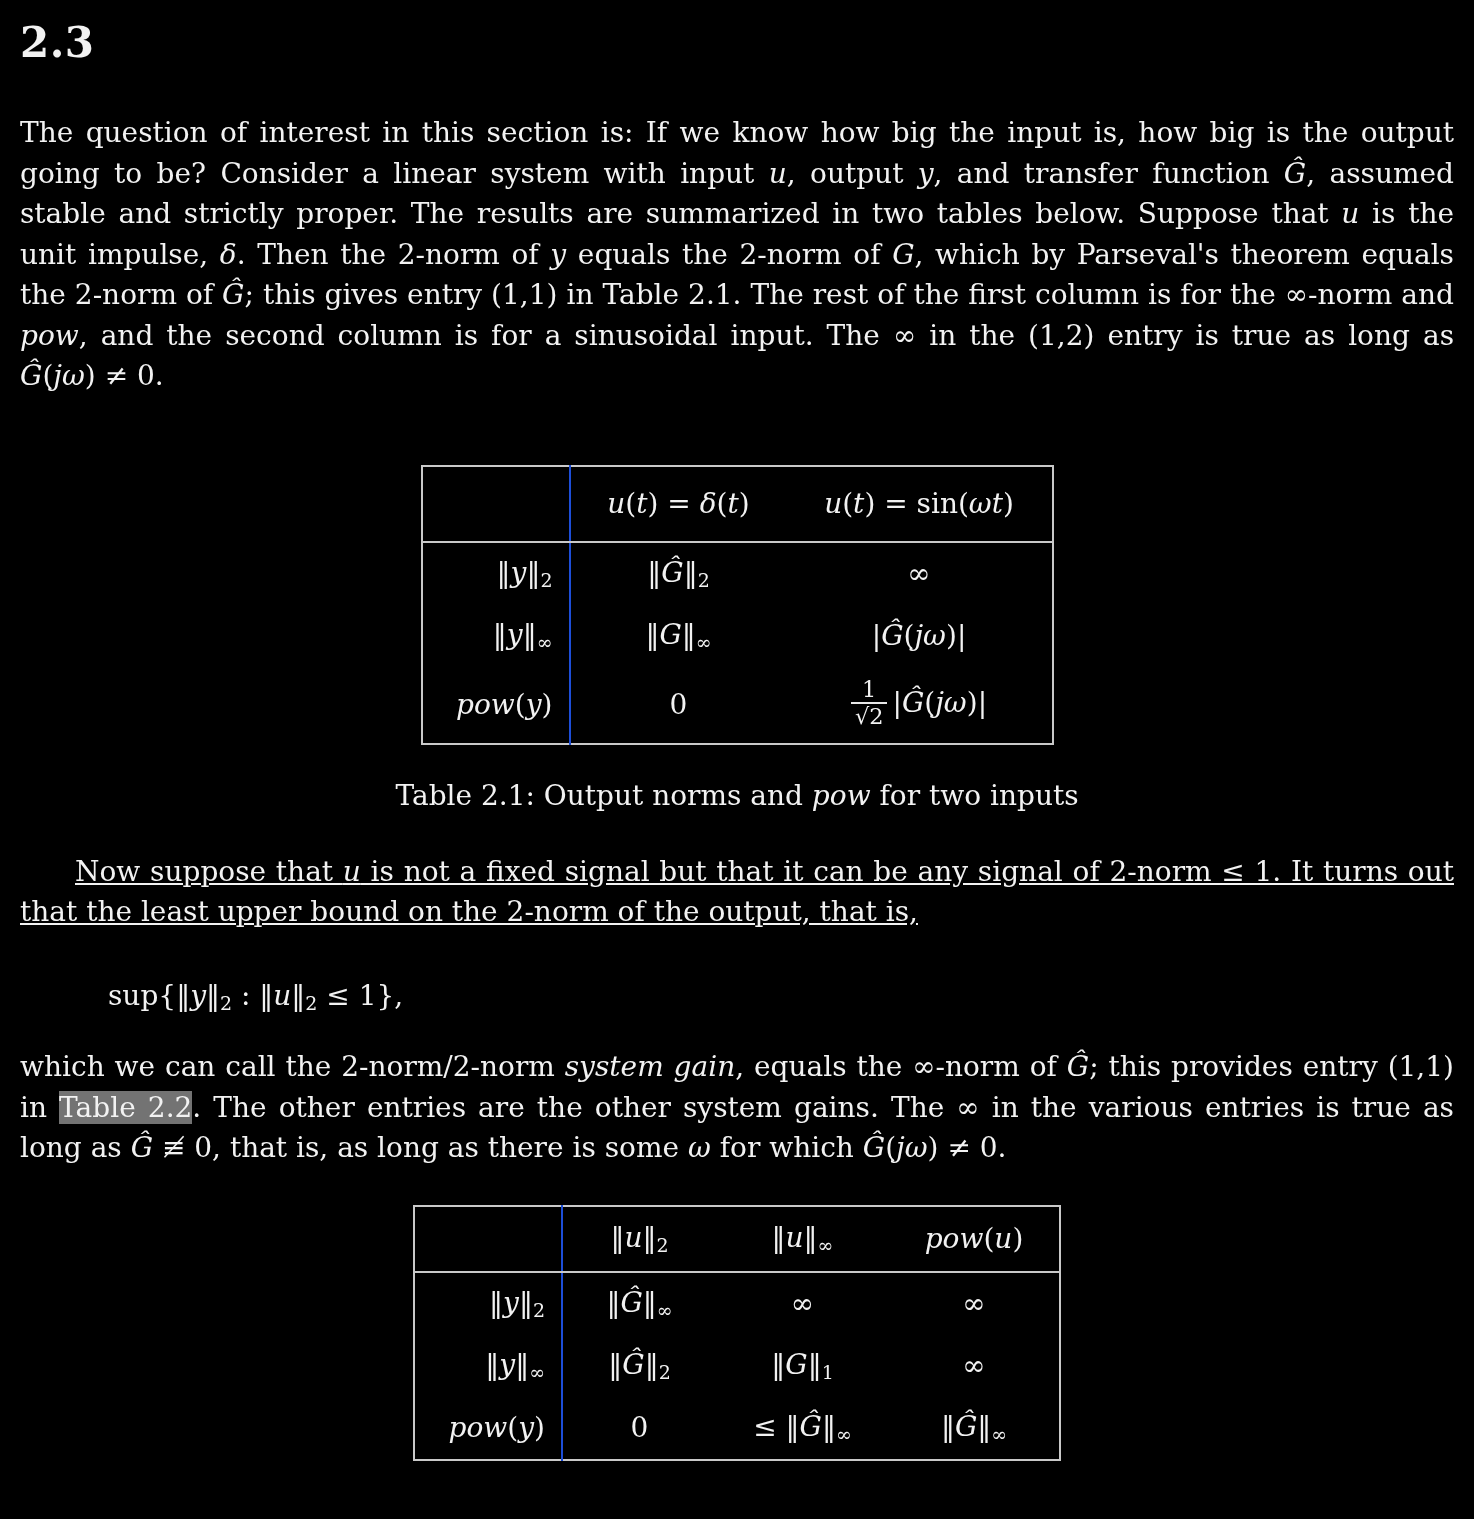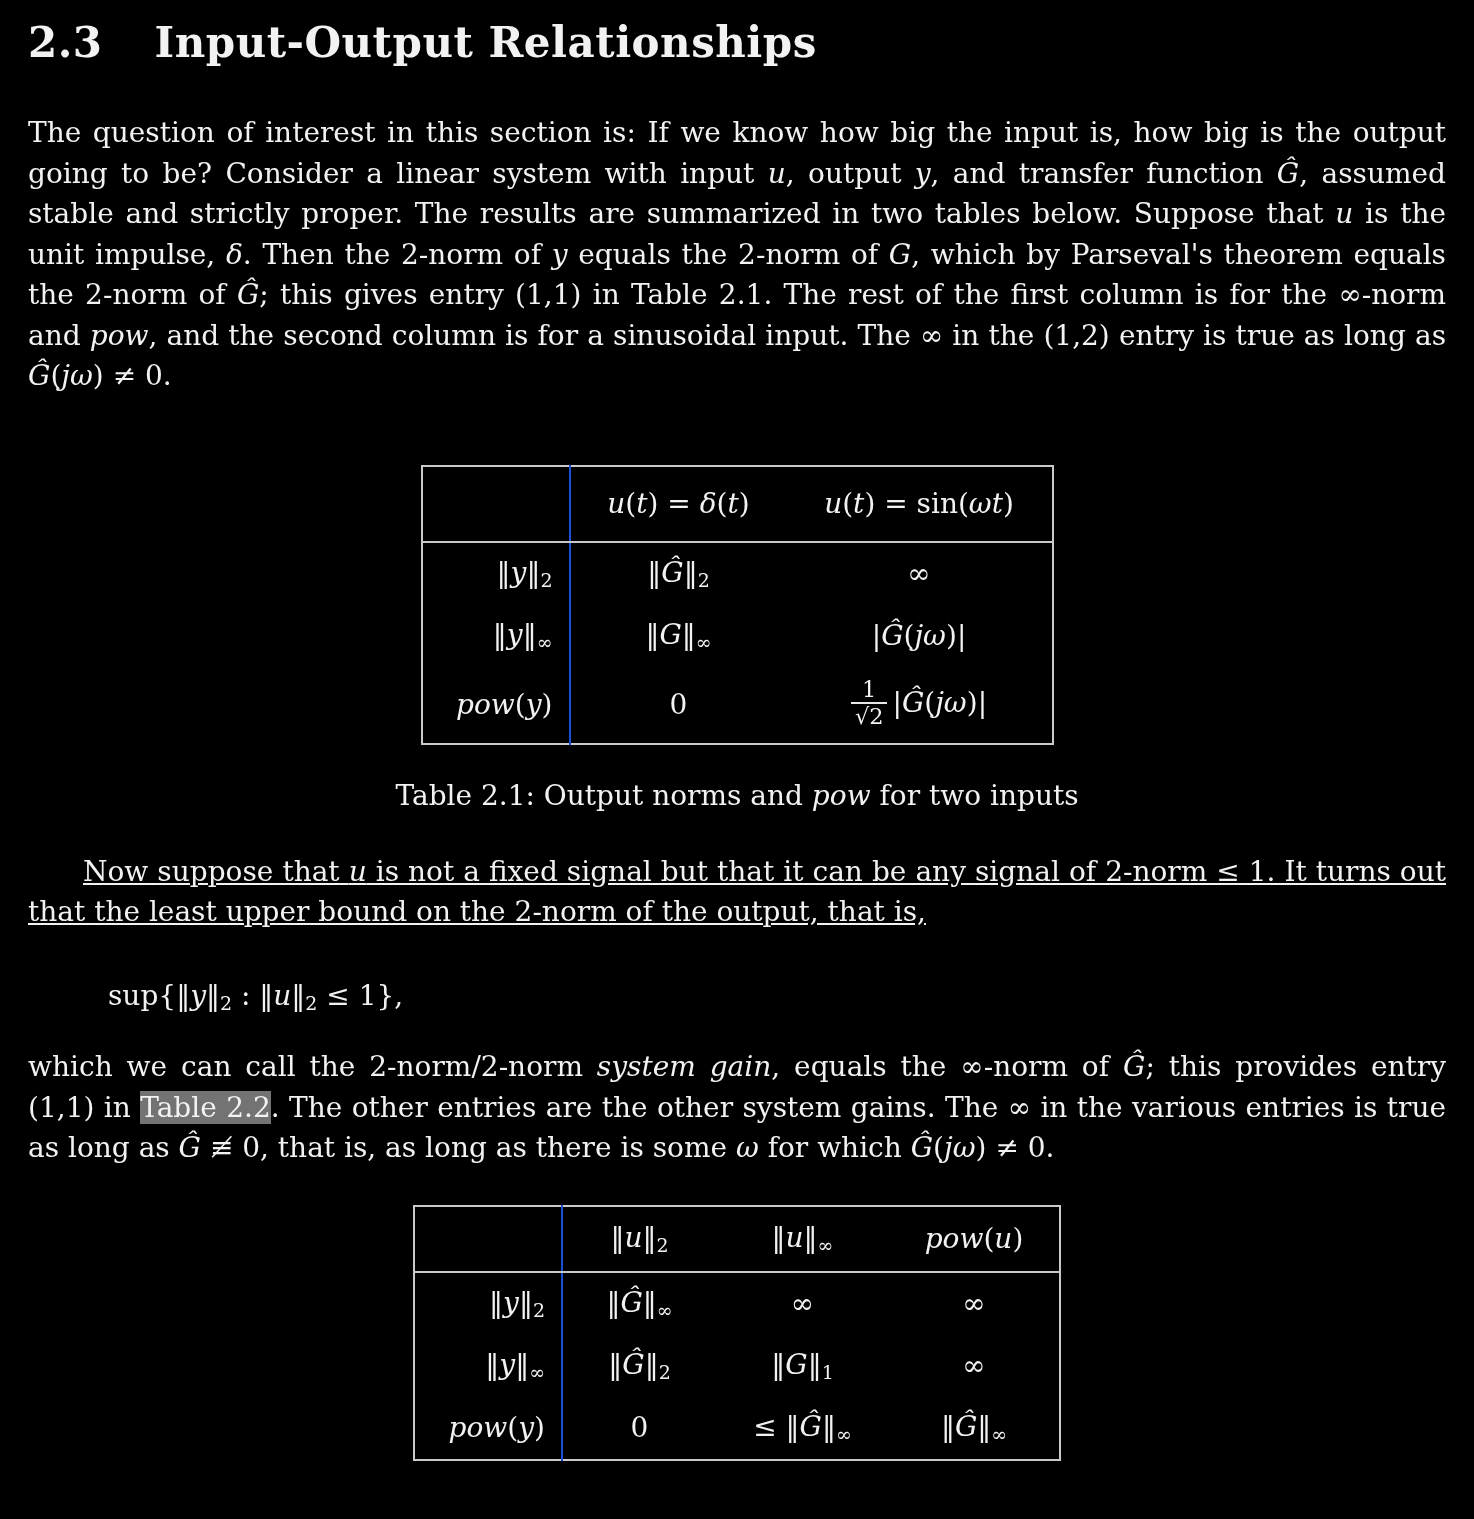--- a/index.html
+++ b/index.html
@@ -3,25 +3,25 @@
 <meta charset="utf-8">
 <style>
   html,body{margin:0;padding:0;}
   body{
     width:1474px;height:1519px;overflow:hidden;
     background:#000000;color:#f2f2f2;
     font-family:"DejaVu Serif","DejaVu Sans",serif;
   }
   .doc{padding:14px 20px 0 20px;}
   h1{
-    font-size:42px;font-weight:bold;margin:4px 0 46px 8px;
+    font-size:42px;font-weight:bold;margin:4px 0 46px 0;
     display:flex;gap:52px;letter-spacing:0.5px;
   }
   .para{
-    font-size:28px;line-height:40.5px;text-align:justify;margin:8px;
+    font-size:28px;line-height:40.5px;text-align:justify;margin:0;
     text-justify:inter-word;
   }
   .p1{margin-bottom:68px;}
   .p2{text-indent:55px;margin-top:40px;text-decoration:underline;}
   .equation{
     font-size:28px;line-height:54px;padding-left:88px;margin:36px 0 18px 0;
   }
   .p3{margin-bottom:36px;}
   .it{font-style:italic;}
   .sb{font-size:68%;vertical-align:-0.25em;font-style:normal;}
@@ -60,21 +60,20 @@
   .cap1{margin-bottom:0;}
   .cap2{margin-top:30px;}
 </style>
 </head>
 <body>
 
 <main class="doc">
 
   <h1>
     <span>2.3</span>
-    <span>Input-Output Relationships</span>
   </h1>
 
   <p class="para p1"><span>The question of interest in this section is: If we know how big the input is, how big is the output going to be? Consider a linear system with input </span><span class="it">u</span><span>, output </span><span class="it">y</span><span>, and transfer function </span><span class="it">Ĝ</span><span>, assumed stable and strictly proper. The results are summarized in two tables below. Suppose that </span><span class="it">u</span><span> is the unit impulse, </span><span class="it">δ</span><span>. Then the 2-norm of </span><span class="it">y</span><span> equals the 2-norm of </span><span class="it">G</span><span>, which by Parseval's theorem equals the 2-norm of </span><span class="it">Ĝ</span><span>; this gives entry (1,1) in Table 2.1. The rest of the first column is for the ∞-norm and </span><span class="it">pow</span><span>, and the second column is for a sinusoidal input. The ∞ in the (1,2) entry is true as long as </span><span class="it">Ĝ</span><span>(</span><span class="it">jω</span><span>) ≠ 0.</span></p>
 
   <div class="t1wrap">
     <table class="t1">
       <tbody>
         <tr class="head">
           <td class="lab w1"></td>
           <td class="w2"><span class="it">u</span><span>(</span><span class="it">t</span><span>) = </span><span class="it">δ</span><span>(</span><span class="it">t</span><span>)</span></td>

